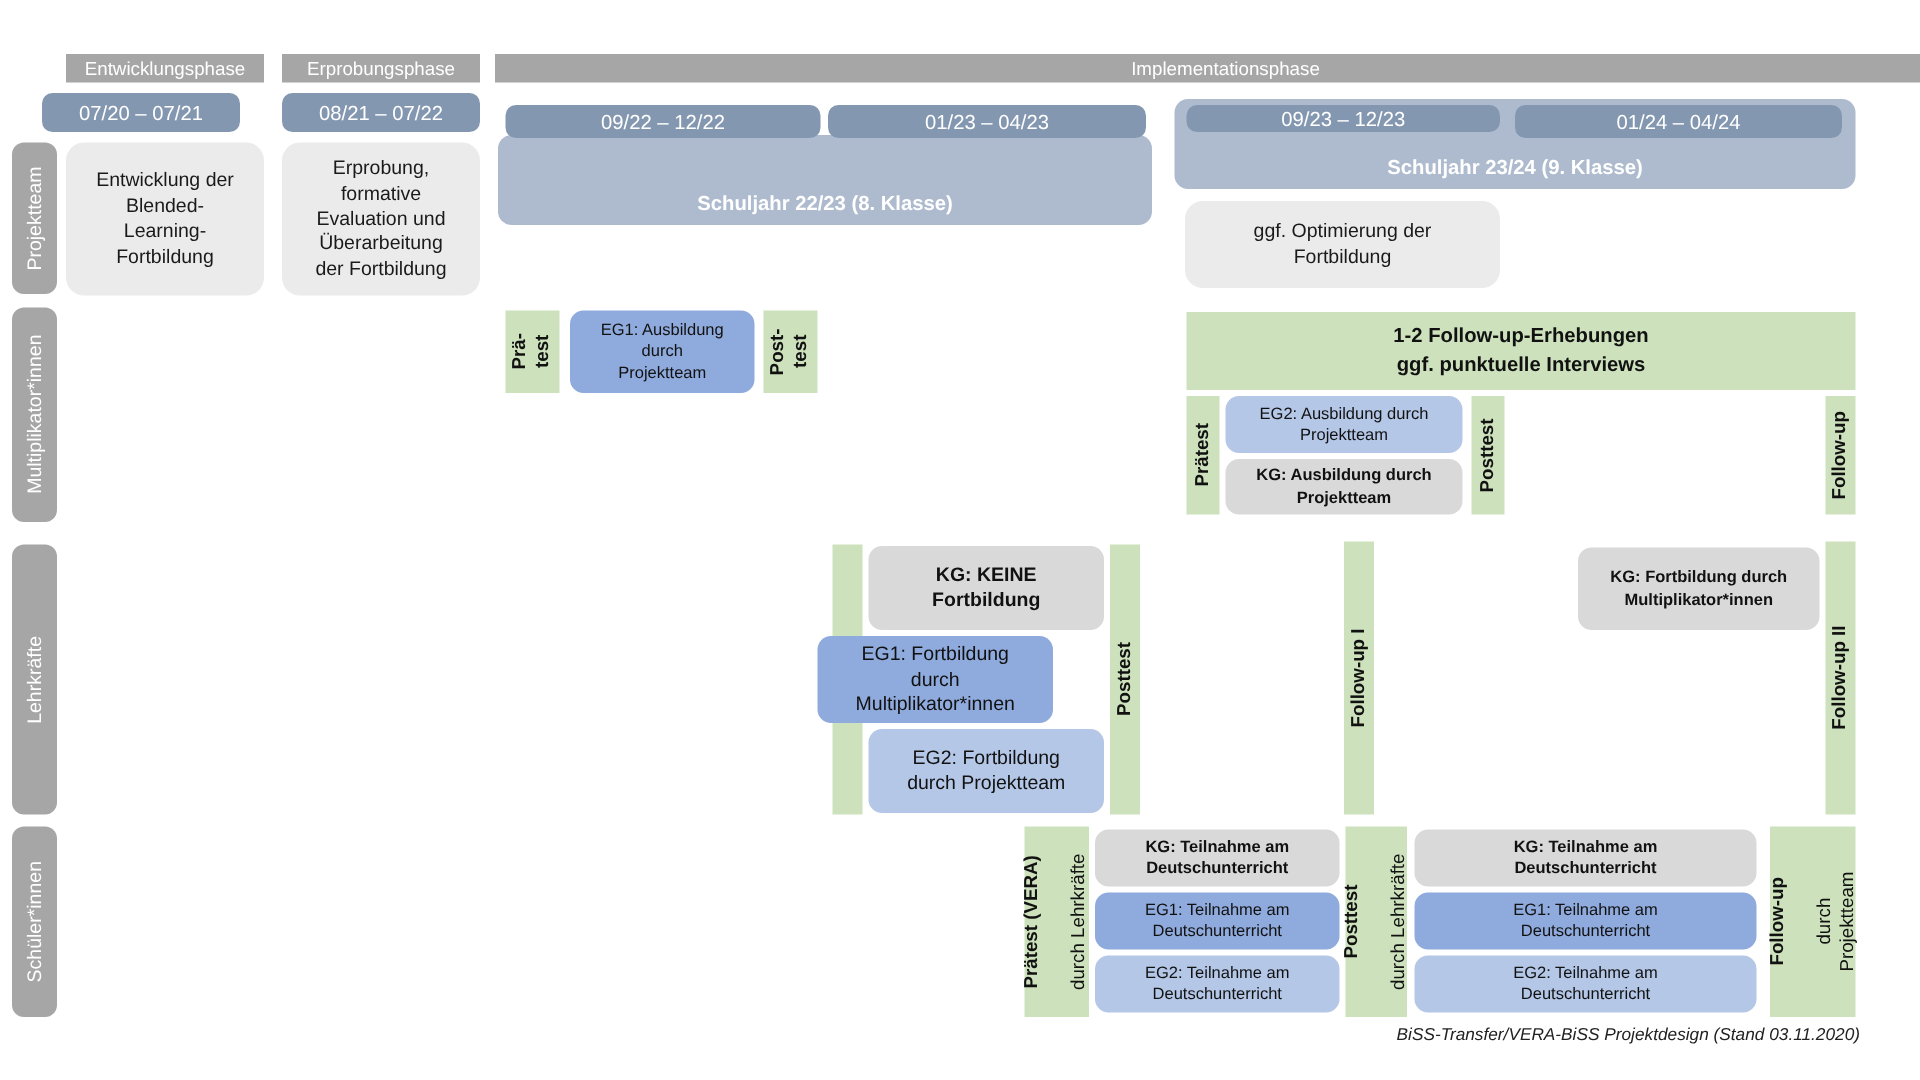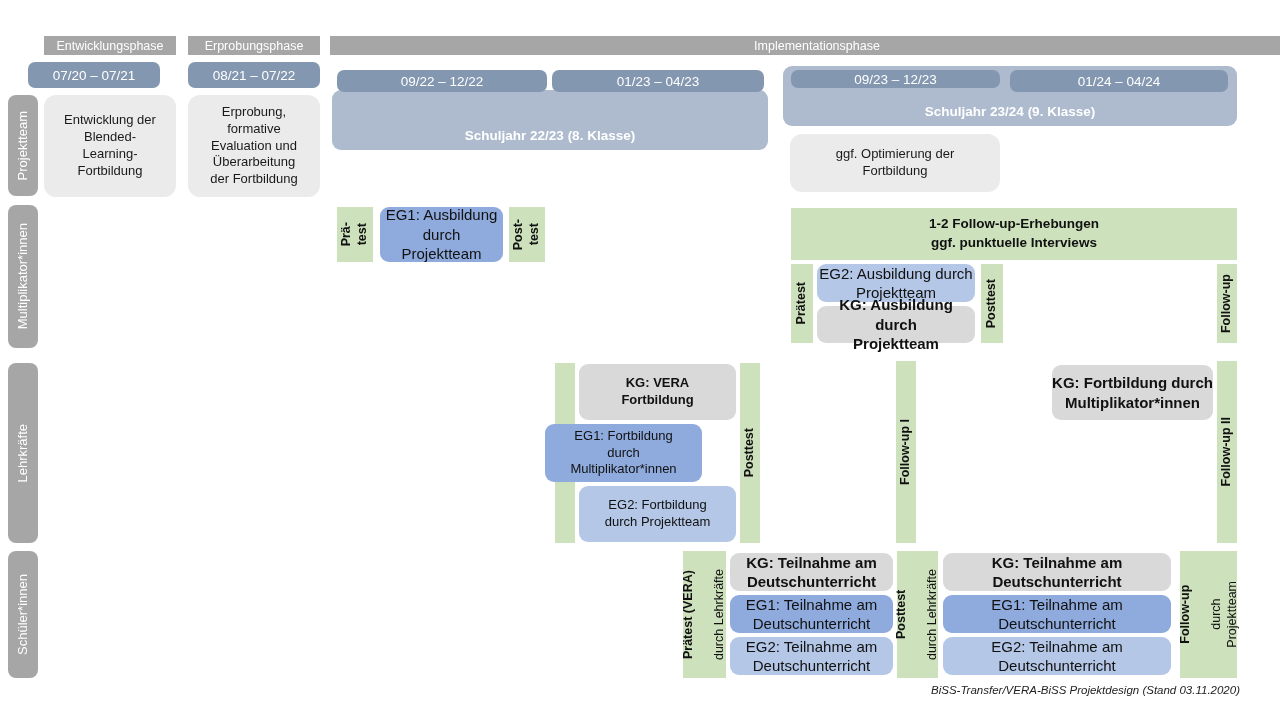--- a/index.html
+++ b/index.html
@@ -24,21 +24,21 @@
   .rlabel { background:#a6a6a6; border-radius:8px;
             display:flex; align-items:center; justify-content:center; }
   .rlabel .vtext { color:#ffffff; font-weight:normal; font-size:13px; }
 
   
   .note { background:#ebebeb; border-radius:12px; color:#1a1a1a; font-size:13px;
           display:flex; align-items:center; justify-content:center;
           text-align:center; white-space:pre-line; line-height:1.3; }
 
   
-  .cell { border-radius:9px; color:#111111; font-size:15px;
+  .cell { border-radius:9px; color:#111111; font-size:11px;
           display:flex; align-items:center; justify-content:center;
           text-align:center; white-space:pre-line; line-height:1.3; }
   .kg  { background:#d9d9d9;font-weight:bold; }
   .eg1 { background:#8faadc; }
   .eg2 { background:#b4c7e7; }
 
   
   .green { background:#cce1bc; }
   .gbar  { display:flex; align-items:center; justify-content:center; }
   .gbox  { display:flex; align-items:center; justify-content:center;
@@ -128,21 +128,21 @@
   <div class="abs green gbar" style="left:981px; top:264px; width:22px; height:79px;">
     <span class="vtext">Posttest</span>
   </div>
   <div class="abs green gbar" style="left:1217px; top:264px; width:20px; height:79px;">
     <span class="vtext">Follow-up</span>
   </div>
 
   <div class="abs green gbar" style="left:555px; top:363px; width:20px; height:180px;">
     <span class="vtext">Prätest</span>
   </div>
-  <div class="abs cell kg" style="left:579px; top:364px; width:157px; height:56px; font-size:13px;">KG: VERA
+  <div class="abs cell kg" style="left:579px; top:364px; width:157px; height:56px; font-size:13px;">KG: KEINE
 Fortbildung</div>
   <div class="abs cell eg1" style="left:545px; top:424px; width:157px; height:58px; font-size:13px;">EG1: Fortbildung
 durch
 Multiplikator*innen</div>
   <div class="abs cell eg2" style="left:579px; top:486px; width:157px; height:56px; font-size:13px;">EG2: Fortbildung
 durch Projektteam</div>
   <div class="abs green gbar" style="left:740px; top:363px; width:20px; height:180px;">
     <span class="vtext">Posttest</span>
   </div>
   <div class="abs green gbar" style="left:896px; top:361px; width:20px; height:182px;">

